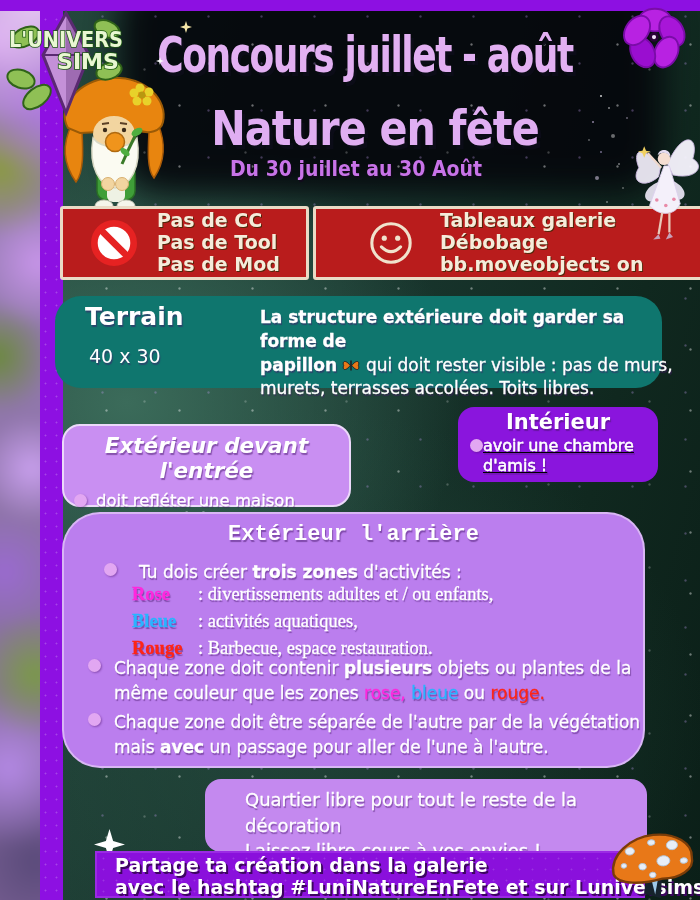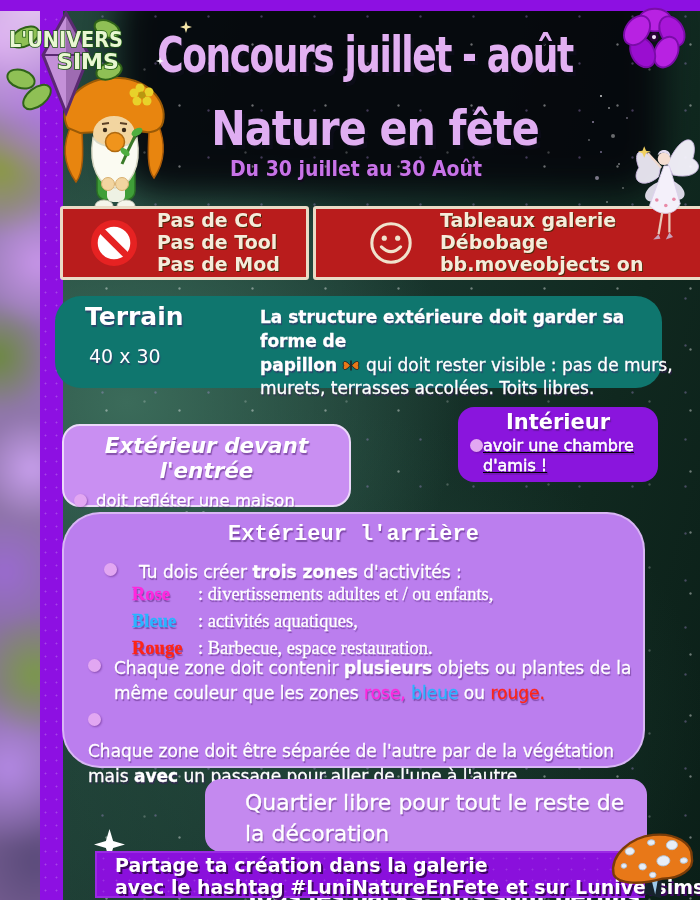--- a/index.html
+++ b/index.html
@@ -94,30 +94,30 @@
     background:#8a15dd; border-radius:16px; }
   .interior-title { text-align:center; margin-top:3px; font-size:21px; }
   .interior-bullet { display:flex; margin:2px 0 0 12px; font-size:16px; line-height:1.25;text-decoration:underline; }
 
   .back-box { position:absolute; left:62px; top:512px; width:583px; height:256px; z-index:5;
     background:#bb7eee; border-radius:38px; border:2px solid rgba(242,228,252,.55); }
   .back-title { text-align:center; margin-top:8px; font-size:22px;font-family:Liberation Mono, monospace; }
   .bullet-row { position:absolute; display:flex; gap:13px; font-size:17px; line-height:1.45; }
   .b1 { left:40px; top:46px;gap:22px; }
   .b2 { left:24px; top:142px; }
-  .b3 { left:24px; top:196px;flex-direction:column; }
+  .b3 { left:24px; top:196px; }
   .zones { position:absolute; left:68px; top:70px; font-size:18.5px; }
   .zone-row { height:27px; white-space:nowrap;font-family:Liberation Serif, serif; }
   .zone-name { display:inline-block; width:66px; font-weight:bold; -webkit-text-stroke:.3px currentColor; }
   .zone-rose  { color:#ff27dd; }
   .zone-bleue { color:#29b4ff; }
   .zone-rouge { color:#ff2415; }
 
   .free-box { position:absolute; left:205px; top:779px; width:442px; height:73px; z-index:5;
-    background:#c489ef; border-radius:16px; padding:8px 0 0 40px; font-size:22px; line-height:1.42; }
+    background:#c489ef; border-radius:16px; padding:8px 0 0 40px; font-size:18px; line-height:1.42; }
 
   .footer-bar { position:absolute; left:95px; top:851px; width:550px; height:47px; z-index:6;
     background:#8a10dc; border:2px solid #9b2ae4; padding:1px 0 0 18px;
     font-size:19px; font-weight:bold; color:#fff; line-height:1.18;
     background-image: radial-gradient(circle, rgba(255,255,255,.15) .6px, transparent 1.3px); background-size:13px 11px;
     text-shadow:2px 2px 0 #3d0560; }
   .footer-bar div { white-space:nowrap; }
 
   
   .flower-tr { position:absolute; left:610px; top:5px; width:88px; height:66px; z-index:6; }

